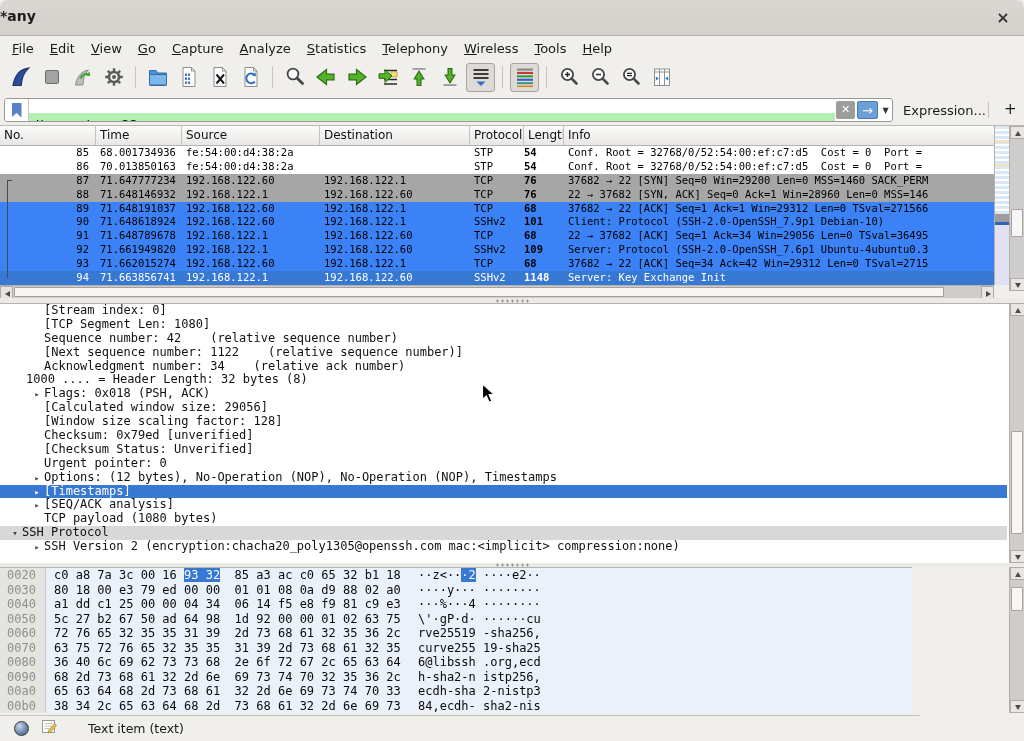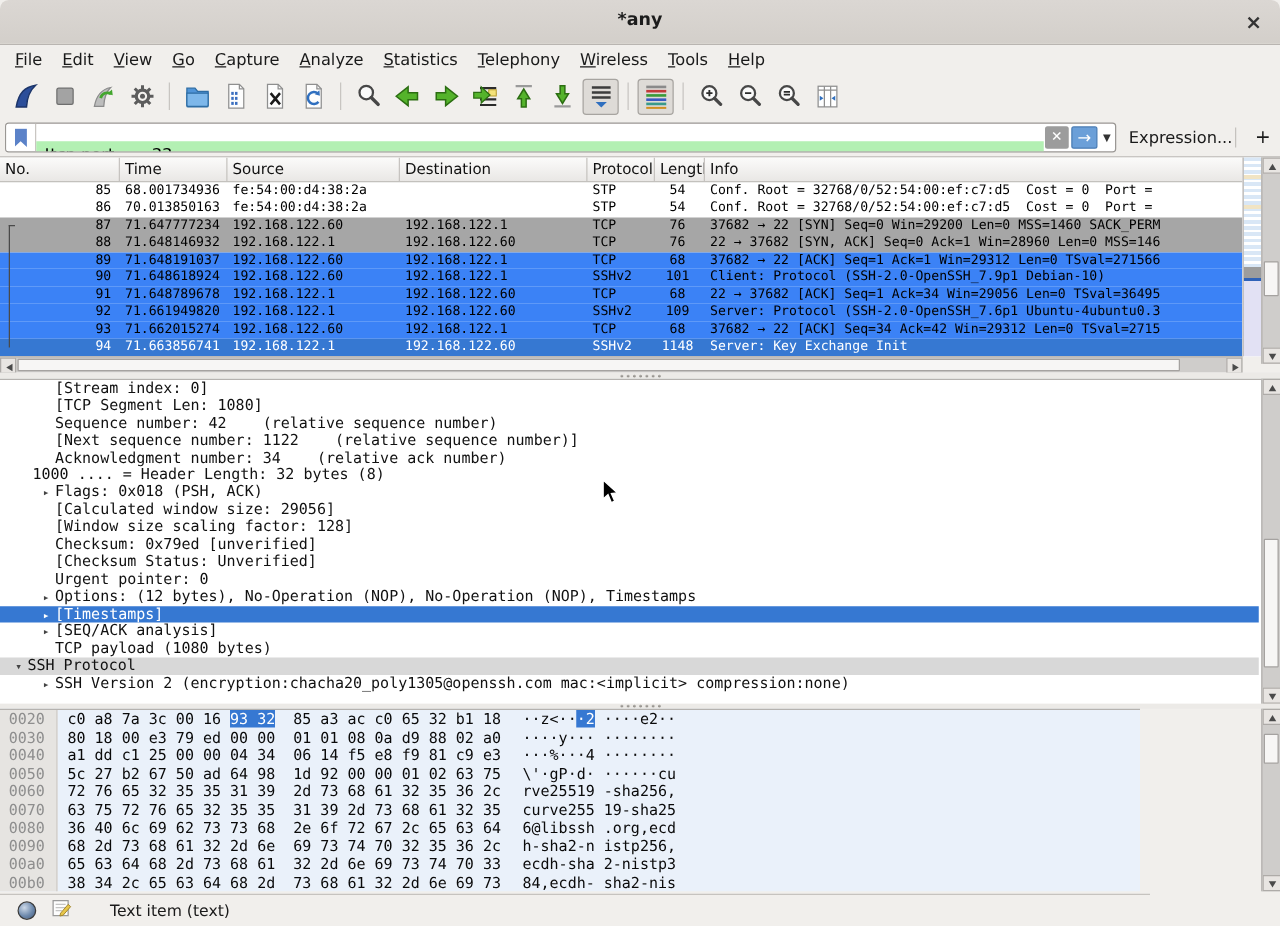--- a/index.html
+++ b/index.html
@@ -4,21 +4,21 @@
 <style>
   * { margin:0; padding:0; box-sizing:border-box; }
   html,body { width:1024px; height:741px; overflow:hidden; background:#888; }
   body { font-family:"DejaVu Sans","Liberation Sans",sans-serif; }
   #app { position:absolute; left:0; top:0; width:1024px; height:741px; background:#f1efec; }
 
   
   .titlebar { position:absolute; left:0; top:0; width:1024px; height:36px;
     background:linear-gradient(#dbd7d3,#d3cfca); border-bottom:1px solid #b9b5b1;
     border-radius:7px 7px 0 0; }
-  .titlebar .title { position:absolute; left:0; right:0; top:8px; text-align:center;
+  .titlebar .title { position:absolute; left:0; right:0; top:8px; text-align:left;
     font-size:14px; font-weight:700; color:#1c1c1c; }
   .titlebar .closebtn { position:absolute; right:10px; top:7px; width:22px; height:22px;
     text-align:center; line-height:22px; font-size:16px; font-weight:700; color:#333; cursor:default; }
 
   
   .menubar { position:absolute; left:0; top:36px; width:1024px; height:24px;
     background:#f1efec; display:flex; align-items:center; padding-left:4px; }
   .mitem { font-size:13px; color:#1a1a1a; padding:3px 8px; white-space:nowrap; }
   .mitem u { text-decoration:underline; }
 
@@ -58,21 +58,21 @@
   .hcell { font-size:12px; color:#111; padding:2px 0 0 4px; border-right:1px solid #c6c3c0;
     white-space:nowrap; overflow:hidden; flex:0 0 auto; }
   .c-no{width:96px} .c-time{width:86px} .c-src{width:138px} .c-dst{width:150px}
   .c-proto{width:54px} .c-len{width:40px} .c-info{flex:1 1 auto; border-right:none;}
   .plbody { position:absolute; left:0; top:146px; width:994px; height:139px; overflow:hidden;
     background:#fff; font-family:"DejaVu Sans Mono","Liberation Mono",monospace; }
   .prow { display:flex; height:13.9px; line-height:13.9px; font-size:10.5px; white-space:nowrap; }
   .prow span { flex:0 0 auto; overflow:hidden; white-space:pre; }
   .prow .c-no { text-align:right; padding:0 7px 0 0; }
   .prow .c-time,.prow .c-src,.prow .c-dst,.prow .c-proto { padding-left:4px; }
-  .prow .c-len { text-align:center; padding-right:4px; }
+  .prow .c-len { text-align:left; padding-right:4px;font-weight:bold; }
   .prow .c-info { padding-left:4px; flex:1 1 auto; }
   .r-plain { background:#fff; color:#000; }
   .r-syn { background:#a6a6a6; color:#000; }
   .r-ssh { background:#3b82f6; color:#000; }
   .r-selected { background:#3678d2; color:#fff; }
   .convbracket { position:absolute; left:7px; top:34px; width:5px; height:98px;
     border-left:1px solid #4a4a4a; border-top:1px solid #4a4a4a; pointer-events:none; }
 
   
   .minimap { position:absolute; left:994px; top:126px; width:15px; height:159px;

